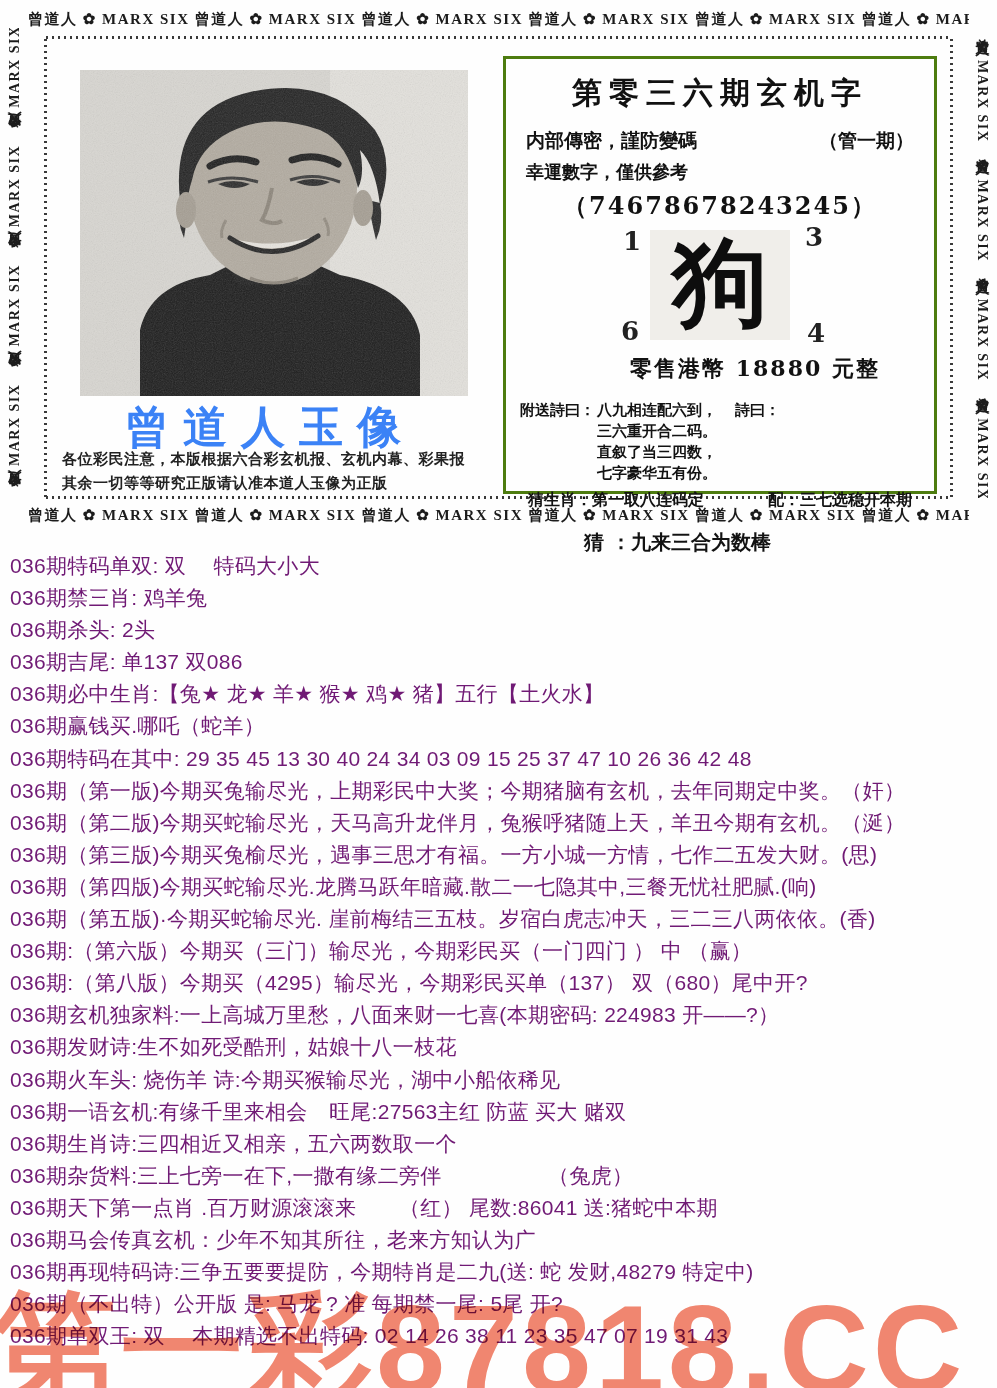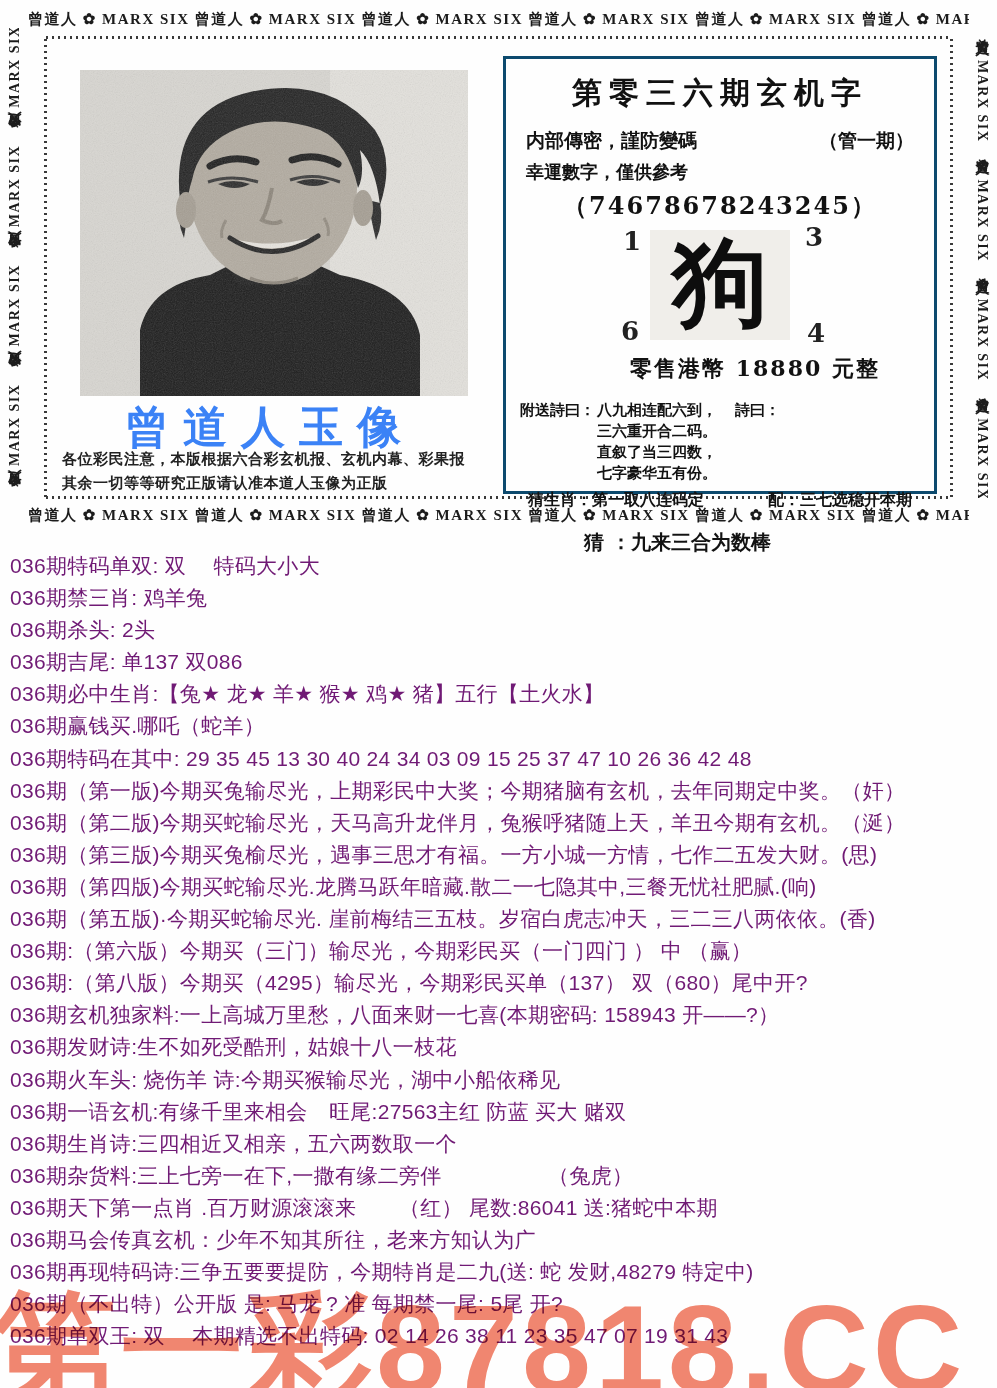--- a/index.html
+++ b/index.html
@@ -30,21 +30,21 @@
   .photo{position:absolute;left:80px;top:70px;width:388px;height:326px;background:#d9d7d2;overflow:hidden;}
   .photo-caption{position:absolute;left:70px;top:398px;width:400px;text-align:center;
                  font-size:44px;font-weight:bold;letter-spacing:14px;
                  font-family:"DejaVu Serif","Liberation Serif",serif;color:#3b82f6;}
   .notice{position:absolute;left:62px;width:430px;font-size:15px;font-weight:bold;
           font-family:"DejaVu Serif","Liberation Serif",serif;color:#222;letter-spacing:.5px;}
   .notice.n1{top:450px;}
   .notice.n2{top:474px;}
 
   
-  .mbox{position:absolute;left:503px;top:56px;width:434px;height:438px;border:3px solid #0c4a6e;
+  .mbox{position:absolute;left:503px;top:56px;width:434px;height:438px;border:3px solid #4d7c0f;
         box-sizing:border-box;font-family:"DejaVu Serif","Liberation Serif",serif;}
   .mbox-title{margin-top:14px;text-align:center;font-size:30px;font-weight:bold;letter-spacing:7px;color:#111;}
   .mbox-row1{display:flex;justify-content:space-between;padding:0 20px;margin-top:14px;
              font-size:19px;font-weight:bold;}
   .mbox-row2{padding:0 20px;margin-top:6px;font-size:18px;font-weight:bold;}
   .lucky{margin-top:6px;text-align:center;font-size:24px;font-weight:bold;letter-spacing:2px;}
   .zodiac-wrap{position:relative;width:230px;margin:8px auto 0;height:110px;}
   .zodiac-box{position:absolute;left:45px;top:0;width:140px;height:110px;background:#f0eeea;
               text-align:center;}
   .zodiac-char{font-size:96px;line-height:106px;font-weight:bold;color:#0d0d0d;}
@@ -187,21 +187,21 @@
       <div class="tip-line">036期必中生肖:【兔★ 龙★ 羊★ 猴★ 鸡★ 猪】五行【土火水】</div>
       <div class="tip-line">036期赢钱买.哪吒（蛇羊）</div>
       <div class="tip-line">036期特码在其中: 29 35 45 13 30 40 24 34 03 09 15 25 37 47 10 26 36 42 48</div>
       <div class="tip-line">036期（第一版)今期买兔输尽光，上期彩民中大奖；今期猪脑有玄机，去年同期定中奖。（奸）</div>
       <div class="tip-line">036期（第二版)今期买蛇输尽光，天马高升龙伴月，兔猴呼猪随上天，羊丑今期有玄机。（涎）</div>
       <div class="tip-line">036期（第三版)今期买兔榆尽光，遇事三思才有福。一方小城一方情，七作二五发大财。(思)</div>
       <div class="tip-line">036期（第四版)今期买蛇输尽光.龙腾马跃年暗藏.散二一七隐其中,三餐无忧社肥腻.(响)</div>
       <div class="tip-line">036期（第五版)·今期买蛇输尽光. 崖前梅结三五枝。岁宿白虎志冲天，三二三八两依依。(香)</div>
       <div class="tip-line">036期:（第六版）今期买（三门）输尽光，今期彩民买（一门四门 ） 中 （赢）</div>
       <div class="tip-line">036期:（第八版）今期买（4295）输尽光，今期彩民买单（137） 双（680）尾中开?</div>
-      <div class="tip-line">036期玄机独家料:一上高城万里愁，八面来财一七喜(本期密码: 158943  开——?）</div>
+      <div class="tip-line">036期玄机独家料:一上高城万里愁，八面来财一七喜(本期密码: 224983  开——?）</div>
       <div class="tip-line">036期发财诗:生不如死受酷刑，姑娘十八一枝花</div>
       <div class="tip-line">036期火车头: 烧伤羊  诗:今期买猴输尽光，湖中小船依稀见</div>
       <div class="tip-line">036期一语玄机:有缘千里来相会　旺尾:27563主红  防蓝  买大 赌双</div>
       <div class="tip-line">036期生肖诗:三四相近又相亲，五六两数取一个</div>
       <div class="tip-line">036期杂货料:三上七旁一在下,一撒有缘二旁伴　　　　　（兔虎）</div>
       <div class="tip-line">036期天下第一点肖 .百万财源滚滚来　　（红）  尾数:86041  送:猪蛇中本期</div>
       <div class="tip-line">036期马会传真玄机：少年不知其所往，老来方知认为广</div>
       <div class="tip-line">036期再现特码诗:三争五要要提防，今期特肖是二九(送: 蛇 发财,48279  特定中)</div>
       <div class="tip-line">036期（不出特）公开版 是: 马龙  ?  准  每期禁一尾: 5尾  开?</div>
       <div class="tip-line">036期单双王: 双　 本期精选不出特码: 02 14 26 38 11 23 35 47 07 19 31 43</div>

